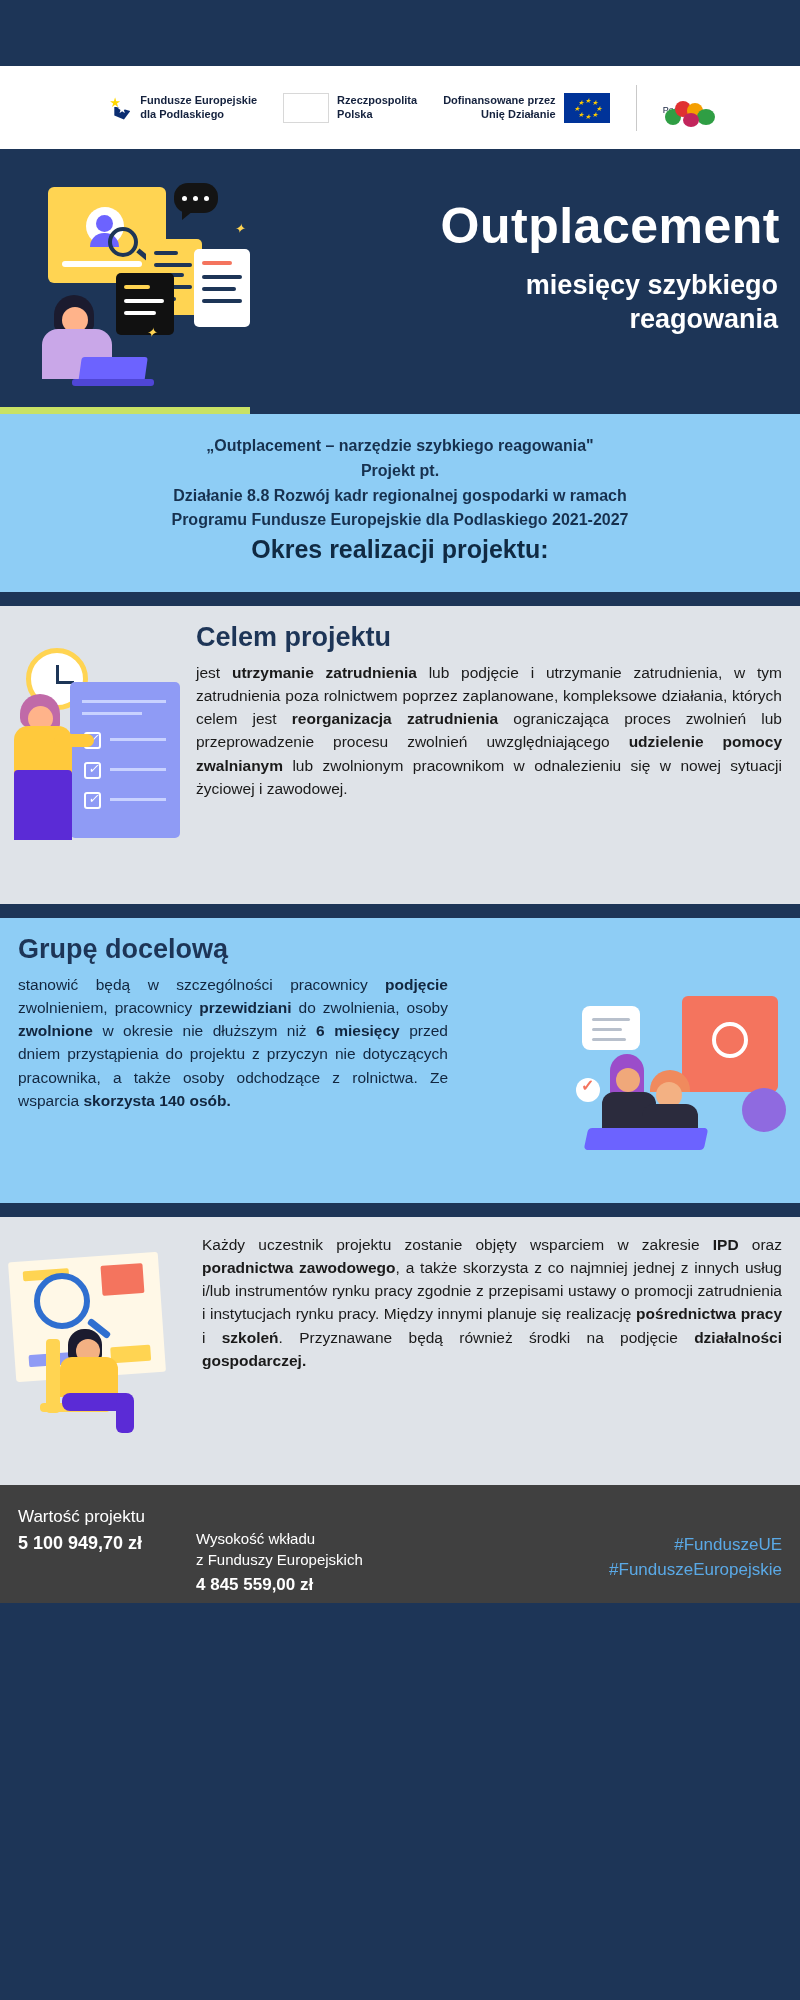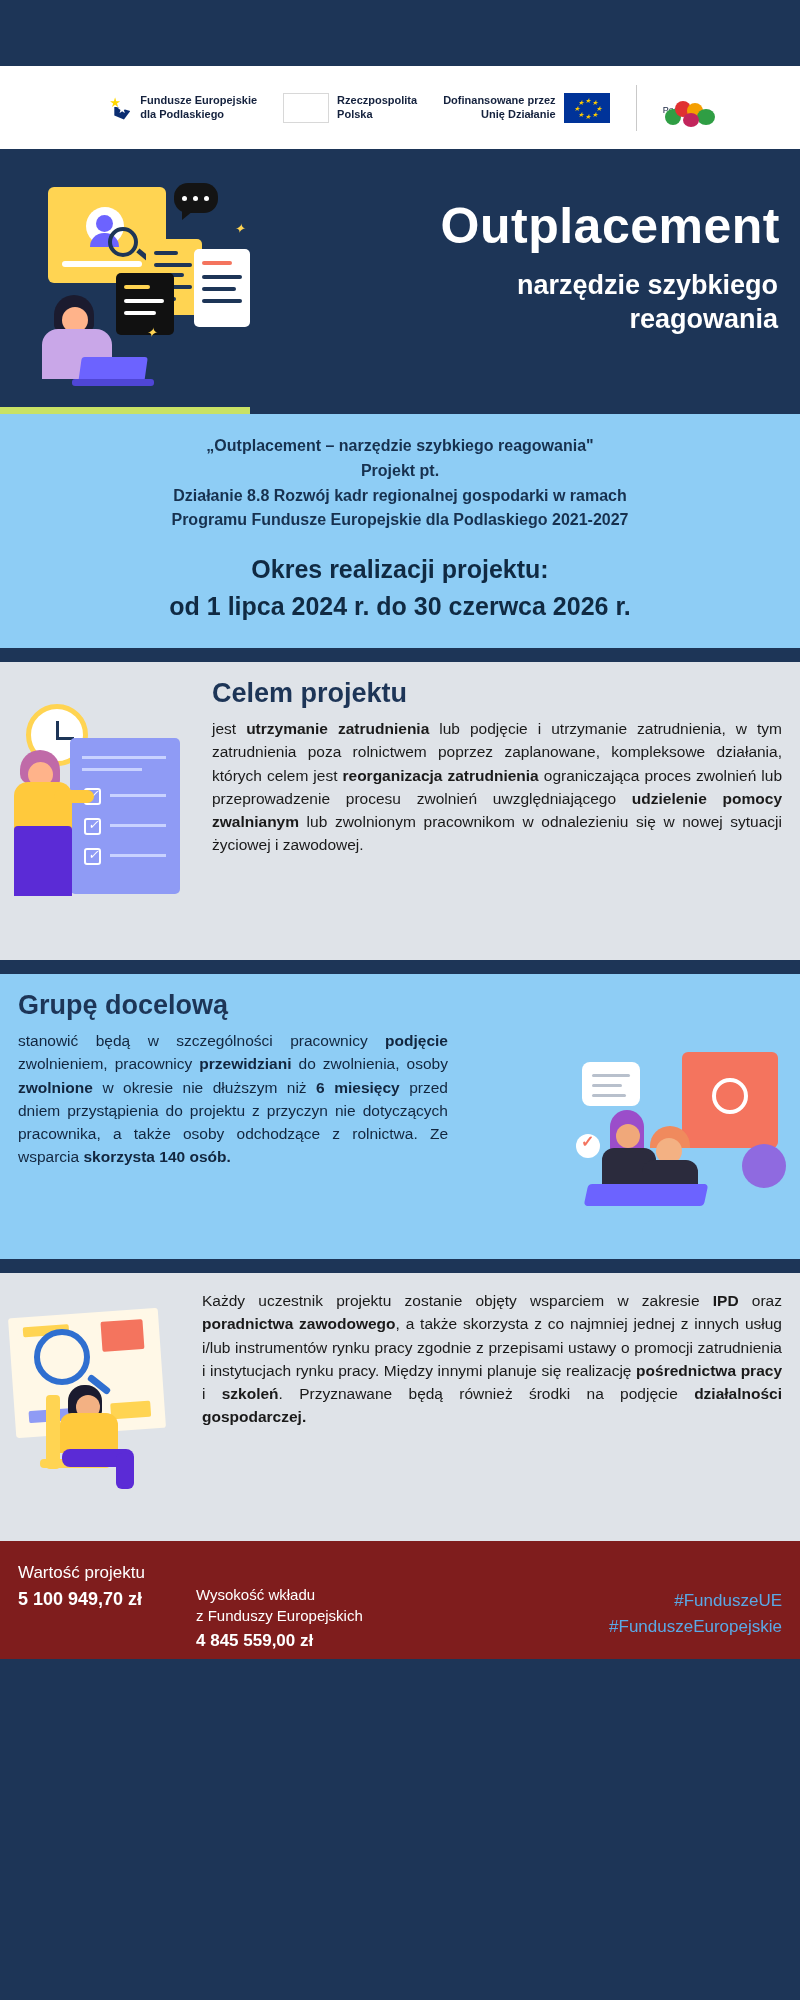--- a/index.html
+++ b/index.html
@@ -105,30 +105,29 @@
 
   
   .proj {
     background: #8ecdf5;
     padding: 20px 18px 26px;
     text-align: center;
     color: #17314f;
   }
   .proj .l { font-size: 16px; line-height: 1.55; font-weight: bold; }
   .proj .period {
-    margin-top: 20px;
     font-size: 25px;
     font-weight: bold;
     line-height: 1.3;
     color: #102a43;
   }
 
   
   .band-navy { height: 14px; background: #1d3557; }
-  .sec-cel { background: #dfe3e8; padding: 16px 18px 18px 28px; position: relative; min-height: 298px; }
+  .sec-cel { background: #dfe3e8; padding: 16px 18px 18px 12px; position: relative; min-height: 298px; }
   .sec-cel h2 { color: #1d3557; font-size: 27px; font-weight: bold; margin-left: 184px; margin-bottom: 8px; }
   .sec-cel .body { margin-left: 184px; font-size: 15.5px; line-height: 1.5; color: #1a1a1a; text-align: justify; }
   .art-cel { position: absolute; left: 14px; top: 42px; width: 168px; height: 215px; }
   .clock { position: absolute; left: 12px; top: 0px; width: 62px; height: 62px; border-radius: 50%; background: #fff; border: 5px solid #ffd452; }
   .clock .h1 { position: absolute; left: 25px; top: 12px; width: 3px; height: 19px; background: #1d3557; }
   .clock .h2 { position: absolute; left: 26px; top: 28px; width: 17px; height: 3px; background: #1d3557; }
   .board { position: absolute; left: 56px; top: 34px; width: 110px; height: 156px; background: #8f9bf5; border-radius: 5px; }
   .board .row { position: absolute; left: 12px; width: 84px; height: 3px; background: #c9d2ff; }
   .board .cb { position: absolute; left: 14px; width: 17px; height: 17px; border: 2px solid #ffffff; border-radius: 3px; }
   .board .cb::after { content: "✓"; position: absolute; left: 2px; top: -3px; color: #ffffff; font-size: 13px; }
@@ -168,21 +167,21 @@
   .s-ring-h { position: absolute; left: 80px; top: 78px; width: 26px; height: 7px; background: #2f6fd0; transform: rotate(38deg); border-radius: 3px; }
   .s-chair { position: absolute; left: 40px; top: 92px; width: 14px; height: 74px; background: #ffd452; border-radius: 4px; }
   .s-chair2 { position: absolute; left: 34px; top: 156px; width: 70px; height: 9px; background: #ffd452; border-radius: 4px; }
   .s-per .hair3 { position: absolute; left: 62px; top: 82px; width: 34px; height: 32px; border-radius: 16px 16px 6px 6px; background: #1b1b2f; }
   .s-per .f3 { position: absolute; left: 70px; top: 92px; width: 24px; height: 24px; border-radius: 50%; background: #f3b183; }
   .s-per .t3 { position: absolute; left: 54px; top: 110px; width: 58px; height: 40px; border-radius: 12px 12px 0 0; background: #ffc93c; }
   .s-per .l3 { position: absolute; left: 56px; top: 146px; width: 72px; height: 18px; border-radius: 8px; background: #5b2bd6; }
   .s-per .l4 { position: absolute; left: 110px; top: 150px; width: 18px; height: 36px; border-radius: 6px; background: #5b2bd6; }
 
   
-  .footer { background: #7f1d1d; color: #ffffff; padding: 20px 18px 22px; height: 118px; position: relative; }
+  .footer { background: #404040; color: #ffffff; padding: 20px 18px 22px; height: 118px; position: relative; }
   .f-left { position: absolute; left: 18px; top: 22px; }
   .f-left .t { font-size: 17px; }
   .f-left .v { font-size: 18px; font-weight: bold; margin-top: 6px; }
   .f-mid { position: absolute; left: 196px; top: 20px; margin-top: 23px; }
   .f-mid .t { font-size: 15px; line-height: 1.4; }
   .f-mid .v { font-size: 17px; font-weight: bold; margin-top: 5px; }
   .f-tags { position: absolute; right: 18px; bottom: 20px; text-align: right; color: #5aa9e6; font-size: 17px; line-height: 1.5; }
 </style>
 </head>
 <body>
@@ -285,32 +284,31 @@
           <i class="torso"></i>
           <i class="laptop"></i>
           <i class="lapbase"></i>
       </span>
       <i class="spark" style="left:128px;top:58px">✦</i>
       <i class="spark" style="left:118px;top:148px">✦</i>
       <i class="spark" style="left:206px;top:44px">✦</i>
     </div>
 
     <div class="hero-title">Outplacement</div>
-    <div class="hero-sub" style="white-space:pre-line">narzędzie szybkiego
+    <div class="hero-sub" style="white-space:pre-line">miesięcy szybkiego
 reagowania</div>
     <div class="hero-green"></div>
   </div>
 
   <div class="proj">
     <div class="l">„Outplacement – narzędzie szybkiego reagowania"</div>
     <div class="l">Projekt pt.</div>
     <div class="l">Działanie 8.8 Rozwój kadr regionalnej gospodarki w ramach</div>
     <div class="l">Programu Fundusze Europejskie dla Podlaskiego 2021-2027</div>
     <div class="period">Okres realizacji projektu:</div>
-    <div class="period" style="margin-top:4px">od 1 lipca 2024 r. do 30 czerwca 2026 r.</div>
   </div>
 
   <div class="band-navy"></div>
 
   <div class="sec-cel">
     <div class="art-cel cel-person">
       <span class="clock">
           <i class="h1"></i>
           <i class="h2"></i>
         </span>

